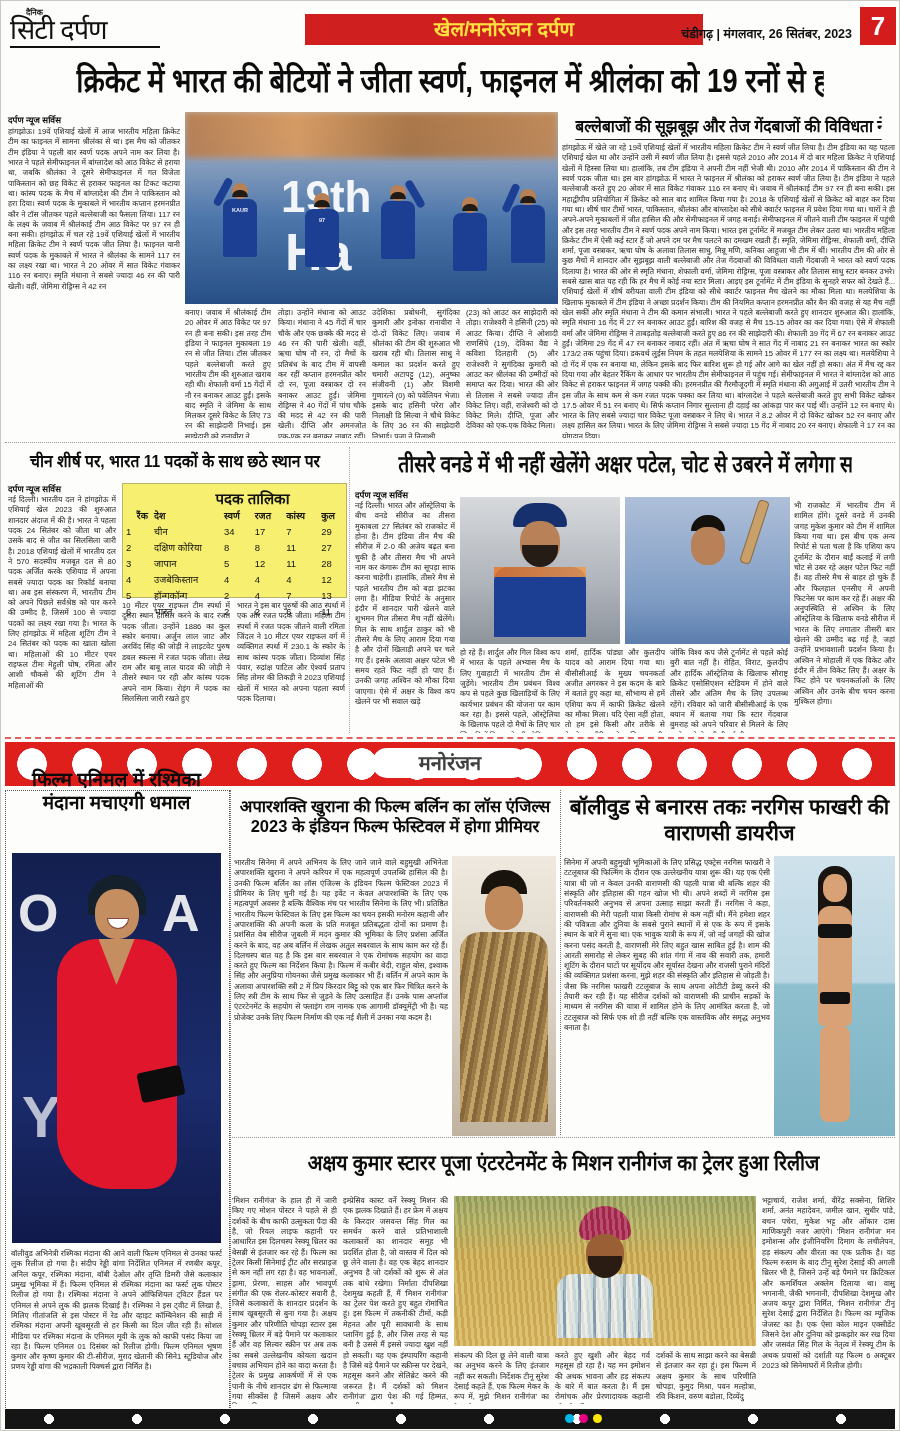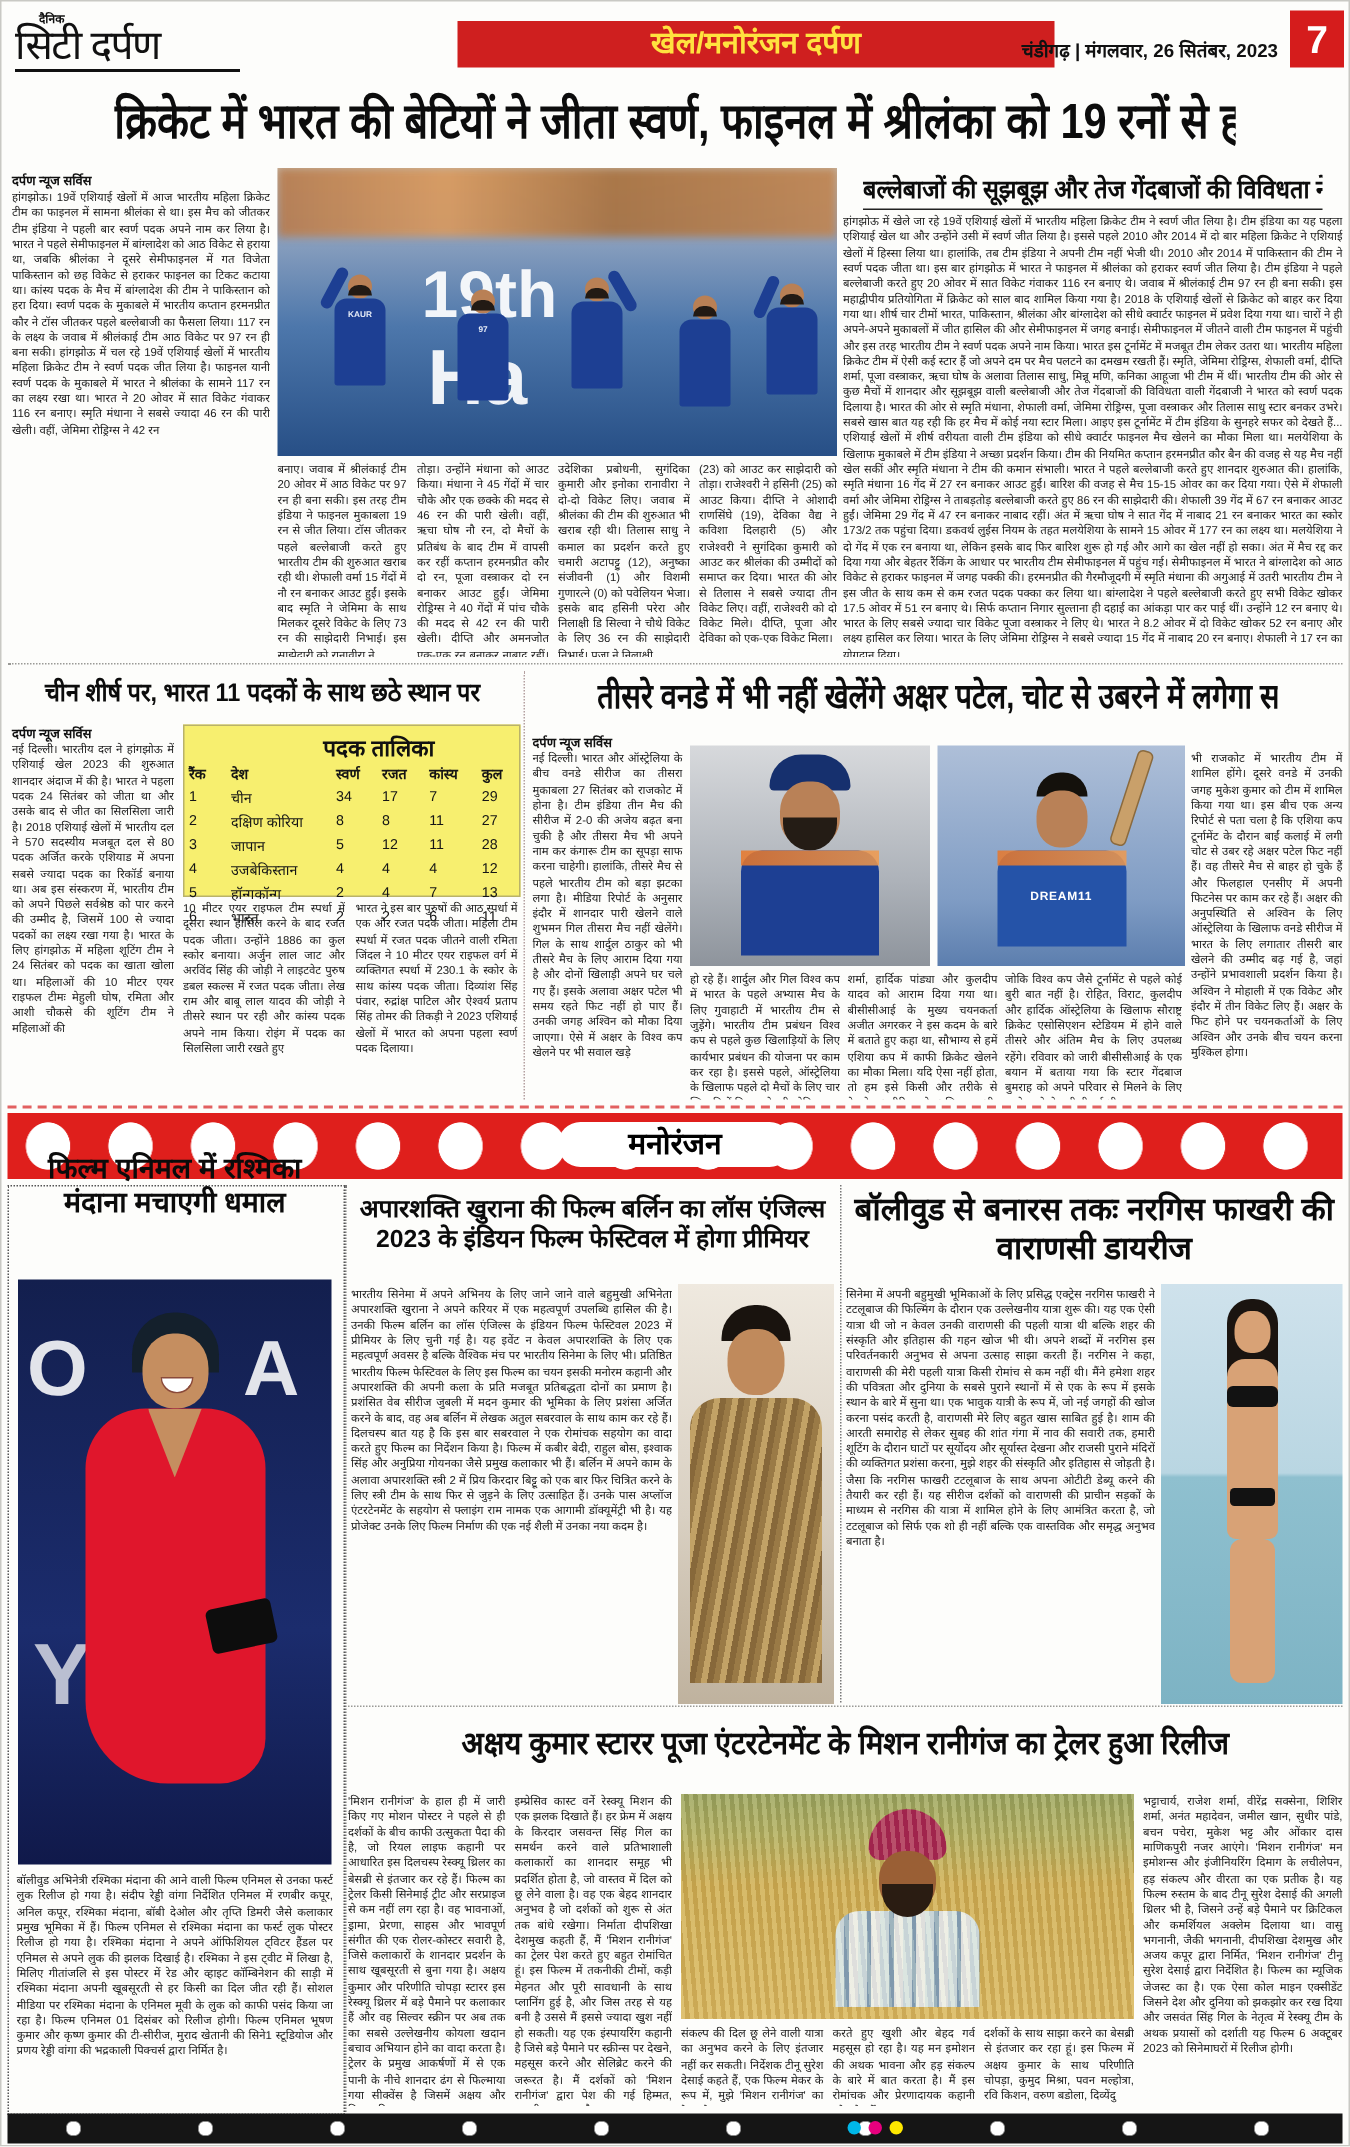--- a/index.html
+++ b/index.html
@@ -22,21 +22,21 @@
   
   .medal-box{background:#f7ef6f;border:1px solid #b9b26a;}
   .medal-box table{width:100%;border-collapse:collapse;font-size:9.5px;color:#151515;}
   .medal-box th{font-weight:bold;text-align:left;padding:1px 3px;font-size:9.5px;}
   .medal-box td{padding:1.5px 3px;}
   .medal-title{font-weight:bold;font-size:15px;text-align:center;padding-top:4px;margin-left:36px;}
   
   .reel{background:#df1f1c;
         background-image:radial-gradient(ellipse 15px 16px at 27px 50%, #ffffff 97%, rgba(255,255,255,0) 100%);
         background-size:55px 44px;background-repeat:repeat-x;}
-  .reel-pill{background:#fff;border-radius:16px;color:#000000;font-weight:bold;
+  .reel-pill{background:#fff;border-radius:16px;color:#404040;font-weight:bold;
              text-align:center;font-size:20px;line-height:30px;}
   .filmstrip{background:#151515;
         background-image:radial-gradient(circle 5px at 44px 50%, #ffffff 96%, rgba(255,255,255,0) 100%);
         background-size:88px 20px;background-repeat:repeat-x;}
   .dotc{position:absolute;width:9px;height:9px;border-radius:50%;top:5px;}
   
   .photo{overflow:hidden;position:absolute;}
   .lead-photo{background:linear-gradient(180deg,#c7b9a8 0%,#8fa3c0 22%,#4d77ab 55%,#274f86 100%);}
   .lead-photo .crowd{position:absolute;top:0;left:0;right:0;height:46px;
         background:linear-gradient(90deg,#b67b4e,#d9995d 30%,#a8713f 60%,#c08552);filter:blur(3px);opacity:.9;}
@@ -161,21 +161,21 @@
 
 <div class="abs hl nowrap condense92" style="left:5px;top:447px;width:340px;height:30px;line-height:30px;font-size:17px;text-align:center;">चीन शीर्ष पर, भारत 11 पदकों के साथ छठे स्थान पर</div>
 <div class="abs byline" style="left:8px;top:483px;width:108px;">दर्पण न्यूज सर्विस</div>
 <div class="abs body-text" style="left:8px;top:495px;width:108px;height:238px;">नई दिल्ली। भारतीय दल ने हांगझोऊ में एशियाई खेल 2023 की शुरुआत शानदार अंदाज में की है। भारत ने पहला पदक 24 सितंबर को जीता था और उसके बाद से जीत का सिलसिला जारी है। 2018 एशियाई खेलों में भारतीय दल ने 570 सदस्यीय मजबूत दल से 80 पदक अर्जित करके एशियाड में अपना सबसे ज्यादा पदक का रिकॉर्ड बनाया था। अब इस संस्करण में, भारतीय टीम को अपने पिछले सर्वश्रेष्ठ को पार करने की उम्मीद है, जिसमें 100 से ज्यादा पदकों का लक्ष्य रखा गया है। भारत के लिए हांगझोऊ में महिला शूटिंग टीम ने 24 सितंबर को पदक का खाता खोला था। महिलाओं की 10 मीटर एयर राइफल टीमः मेहुली घोष, रमिता और आशी चौकसे की शूटिंग टीम ने महिलाओं की</div>
 
 <div class="abs medal-box" style="left:122px;top:483px;width:223px;height:113px;">
   <div class="medal-title">पदक तालिका</div>
   <table>
     <tbody>
         <tr>
-      <th style="width:22px;">रैंक</th>
+      <th style="width:22px;text-align:right;">रैंक</th>
       <th style="width:64px;">देश</th>
       <th>स्वर्ण</th>
       <th>रजत</th>
       <th>कांस्य</th>
       <th>कुल</th>
     </tr>
     <tr>
           <td>1</td>
           <td>चीन</td>
           <td>34</td>
@@ -242,24 +242,20 @@
       <div class="beard"></div>
     </div>
   <div class="jersey">
       <div class="trim"></div>
     </div>
 </div>
 <div class="photo gill-photo" style="left:625px;top:497px;width:165px;height:147px;">
   <div class="bat" style="right:30px;top:2px;"></div>
   <div style="width:34px;height:16px;border-radius:16px 16px 0 0;background:#14110c;margin:18px auto 0;"></div>
   <div class="face" style="width:34px;height:38px;margin-top:-4px;"></div>
-  <div class="jersey" style="width:86px;height:64px;background:#2553a8;">
-    <div class="trim" style="background:linear-gradient(90deg,#e8772a,#f09a4e);"></div>
-    <div class="jname">DREAM11</div>
-  </div>
 </div>
 
 <div class="abs body-text" style="left:460px;top:648px;width:100px;height:85px;">हो रहे हैं। शार्दुल और गिल विश्व कप में भारत के पहले अभ्यास मैच के लिए गुवाहाटी में भारतीय टीम से जुड़ेंगे। भारतीय टीम प्रबंधन विश्व कप से पहले कुछ खिलाड़ियों के लिए कार्यभार प्रबंधन की योजना पर काम कर रहा है। इससे पहले, ऑस्ट्रेलिया के खिलाफ पहले दो मैचों के लिए चार खिलाड़ियों विराट कोहली, रोहित</div>
 <div class="abs body-text" style="left:565px;top:648px;width:100px;height:85px;">शर्मा, हार्दिक पांड्या और कुलदीप यादव को आराम दिया गया था। बीसीसीआई के मुख्य चयनकर्ता अजीत अगरकर ने इस कदम के बारे में बताते हुए कहा था, सौभाग्य से हमें एशिया कप में काफी क्रिकेट खेलने का मौका मिला। यदि ऐसा नहीं होता, तो हम इसे किसी और तरीके से देखते। शारीरिक से अधिक, कभी-कभी लोगों को मानसिक ब्रेक की जरूरत होती है।</div>
 <div class="abs body-text" style="left:670px;top:648px;width:118px;height:85px;">जोकि विश्व कप जैसे टूर्नामेंट से पहले कोई बुरी बात नहीं है। रोहित, विराट, कुलदीप और हार्दिक ऑस्ट्रेलिया के खिलाफ सौराष्ट्र क्रिकेट एसोसिएशन स्टेडियम में होने वाले तीसरे और अंतिम मैच के लिए उपलब्ध रहेंगे। रविवार को जारी बीसीसीआई के एक बयान में बताया गया कि स्टार गेंदबाज बुमराह को अपने परिवार से मिलने के लिए दूसरे वनडे से छुट्टी दी गई थी। वह</div>
 <div class="abs body-text" style="left:794px;top:501px;width:101px;height:232px;">भी राजकोट में भारतीय टीम में शामिल होंगे। दूसरे वनडे में उनकी जगह मुकेश कुमार को टीम में शामिल किया गया था। इस बीच एक अन्य रिपोर्ट से पता चला है कि एशिया कप टूर्नामेंट के दौरान बाईं कलाई में लगी चोट से उबर रहे अक्षर पटेल फिट नहीं हैं। वह तीसरे मैच से बाहर हो चुके हैं और फिलहाल एनसीए में अपनी फिटनेस पर काम कर रहे हैं। अक्षर की अनुपस्थिति से अश्विन के लिए ऑस्ट्रेलिया के खिलाफ वनडे सीरीज में भारत के लिए लगातार तीसरी बार खेलने की उम्मीद बढ़ गई है, जहां उन्होंने प्रभावशाली प्रदर्शन किया है। अश्विन ने मोहाली में एक विकेट और इंदौर में तीन विकेट लिए हैं। अक्षर के फिट होने पर चयनकर्ताओं के लिए अश्विन और उनके बीच चयन करना मुश्किल होगा।</div>
 
 <div class="abs red-dash" style="left:5px;top:737px;width:890px;"></div>
 
 <div class="abs reel" style="left:5px;top:742px;width:890px;height:44px;"></div>

